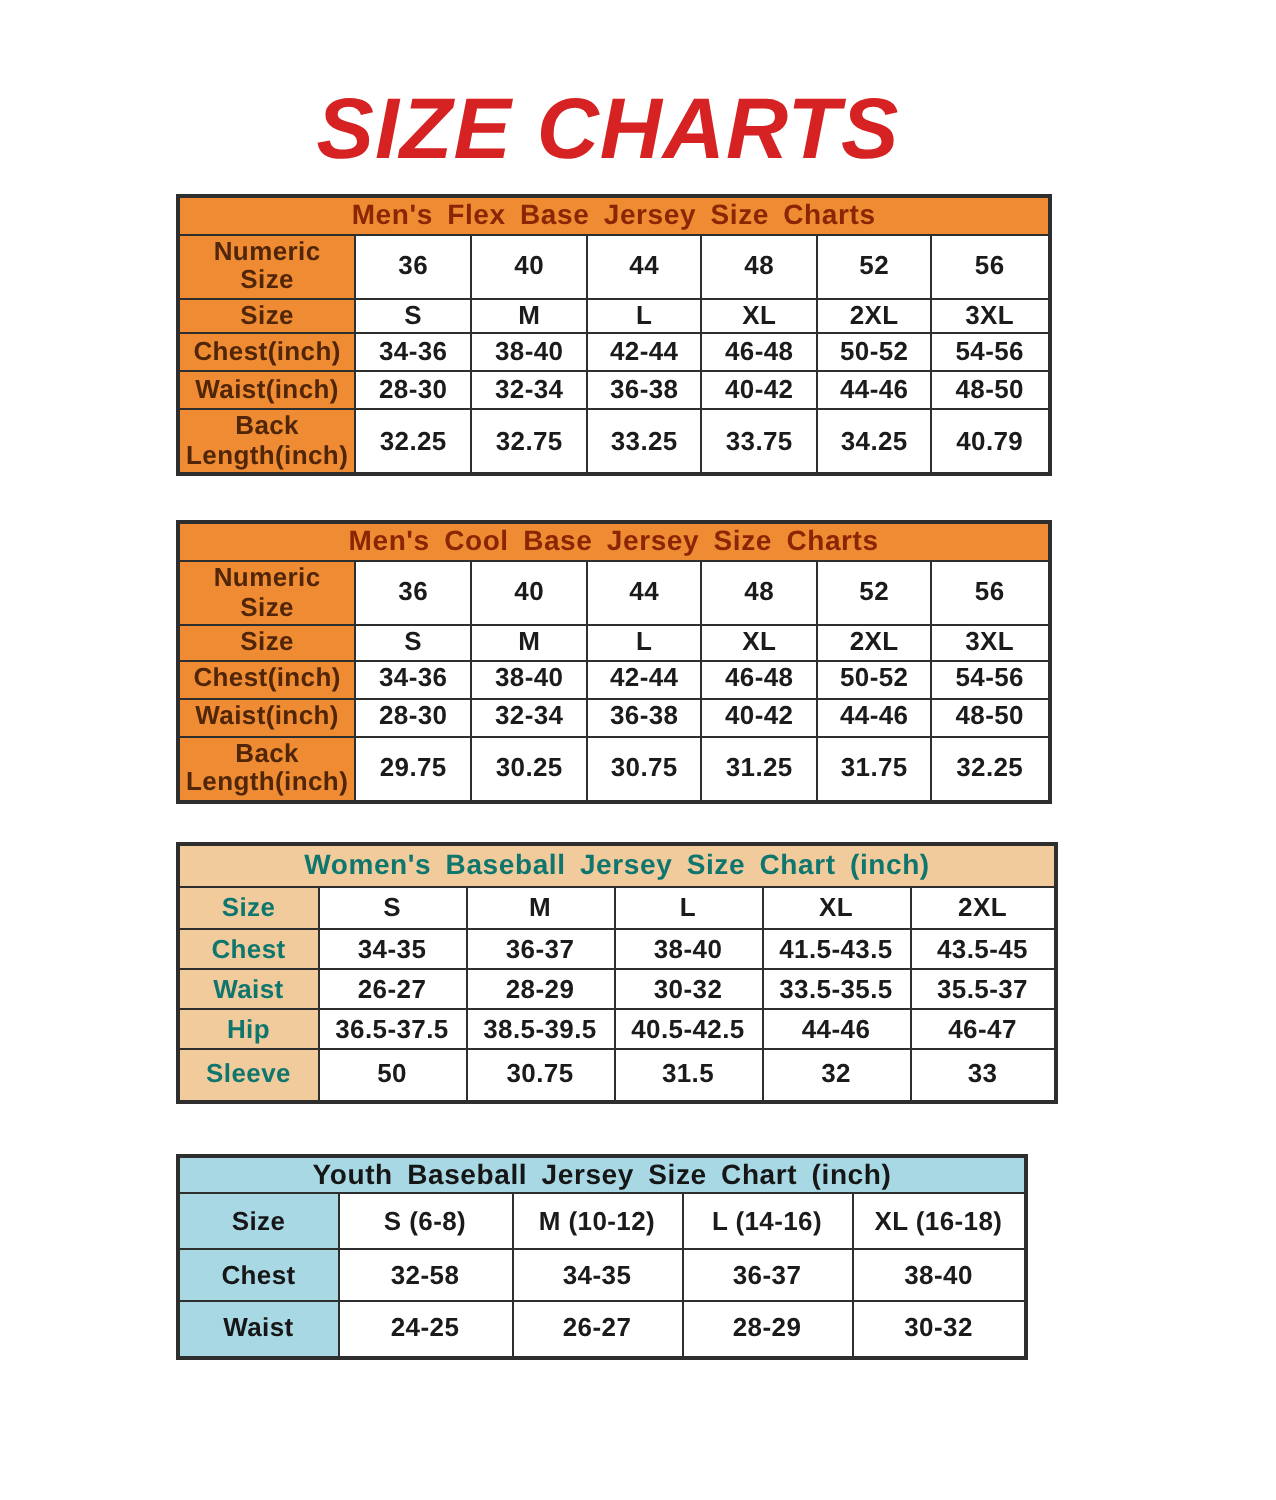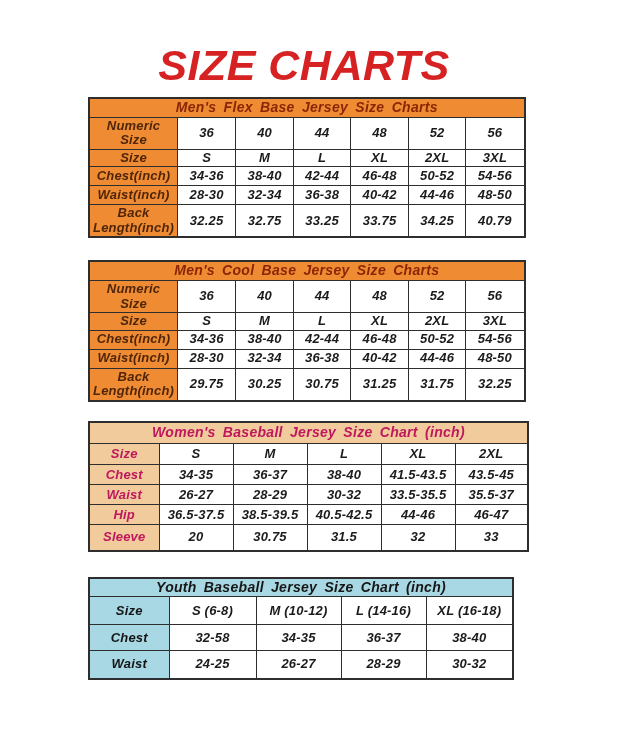--- a/index.html
+++ b/index.html
@@ -31,21 +31,20 @@
     line-height:1.08;
     font-weight:bold;
     font-style:italic;
     color:var(--red,#D62222);
   }
   table.size-table {
     margin-left:88px;
     border-collapse:collapse;
     border:2px solid var(--border,#2E2E2E);
     table-layout:fixed;
-    font-style:italic;
   }
   table.size-table td {
     border:1px solid var(--border,#2E2E2E);
     text-align:center;
     vertical-align:middle;
     font-weight:bold;
     font-size:13px;
     line-height:1.12;
     color:var(--ink,#1B1B1B);
     padding:1px 3px;
@@ -54,21 +53,21 @@
   }
   table.size-table td.tbl-title {
     font-size:14px;
     word-spacing:3px;
     letter-spacing:0.3px;
   }
   table.size-table td.lbl { white-space:pre-line; }
   .theme-orange td.tbl-title { background:var(--orange,#EF8C33); color:var(--maroon,#8B2605); }
   .theme-orange td.lbl      { background:var(--orange,#EF8C33); color:var(--brown,#502508);text-align:center; }
   .theme-peach  td.tbl-title,
-  .theme-peach  td.lbl      { background:var(--peach,#F2CB9D); color:#be185d; }
+  .theme-peach  td.lbl      { background:var(--peach,#F2CB9D); color:#0f766e; }
   .theme-blue   td.tbl-title,
   .theme-blue   td.lbl      { background:var(--blue,#A7D8E3); color:#161616; }
   #tbl0 { margin-top:10px; }
   #tbl1 { margin-top:22px; }
   #tbl2 { margin-top:19px; }
   #tbl3 { margin-top:25px; }
 </style>
 </head>
 <body>
 
@@ -241,21 +240,21 @@
         <tr style="height: 20px;">
           <td class="lbl">Hip</td>
           <td class="val">36.5-37.5</td>
           <td class="val">38.5-39.5</td>
           <td class="val">40.5-42.5</td>
           <td class="val">44-46</td>
           <td class="val">46-47</td>
         </tr>
         <tr style="height: 26px;">
           <td class="lbl">Sleeve</td>
-          <td class="val">20</td>
+          <td class="val">50</td>
           <td class="val">30.75</td>
           <td class="val">31.5</td>
           <td class="val">32</td>
           <td class="val">33</td>
         </tr>
       </tbody>
     </table>
   <table id="tbl3" class="size-table theme-blue">
       <colgroup>
         <col style="width: 80px;">

